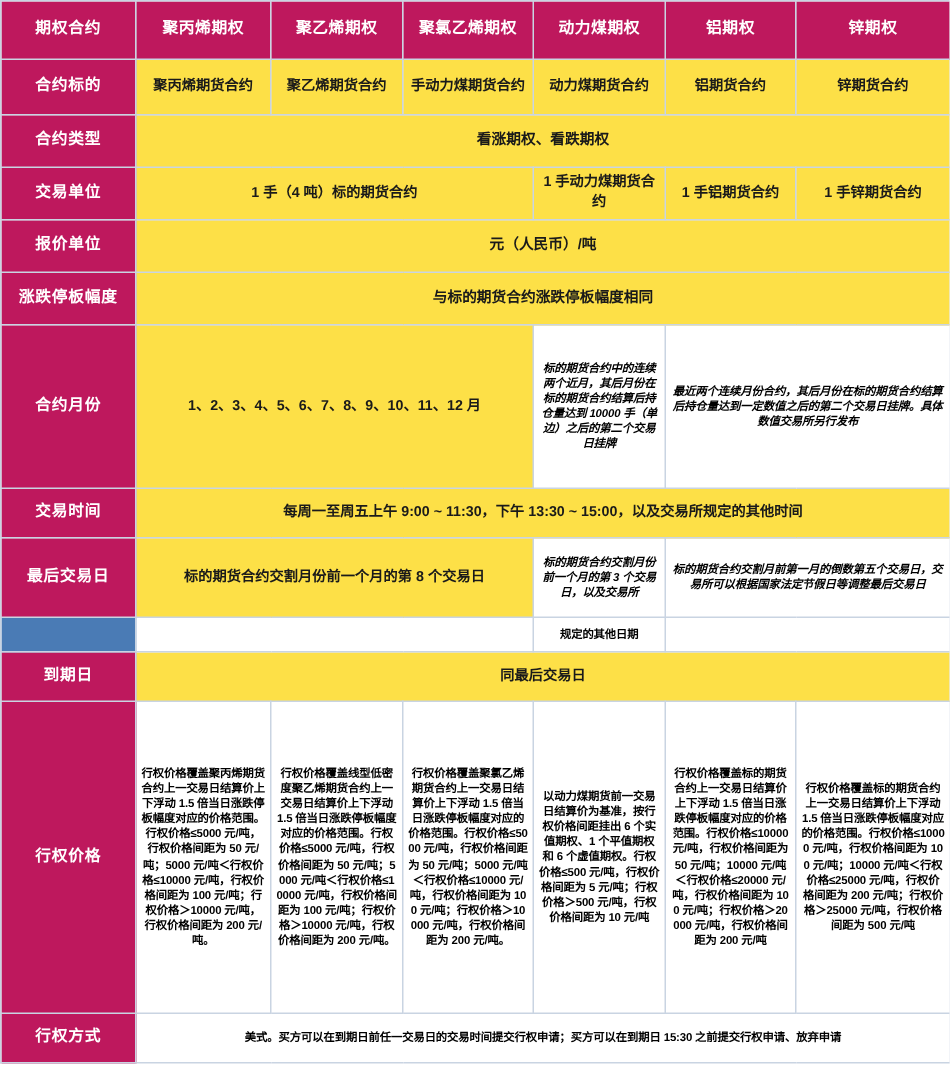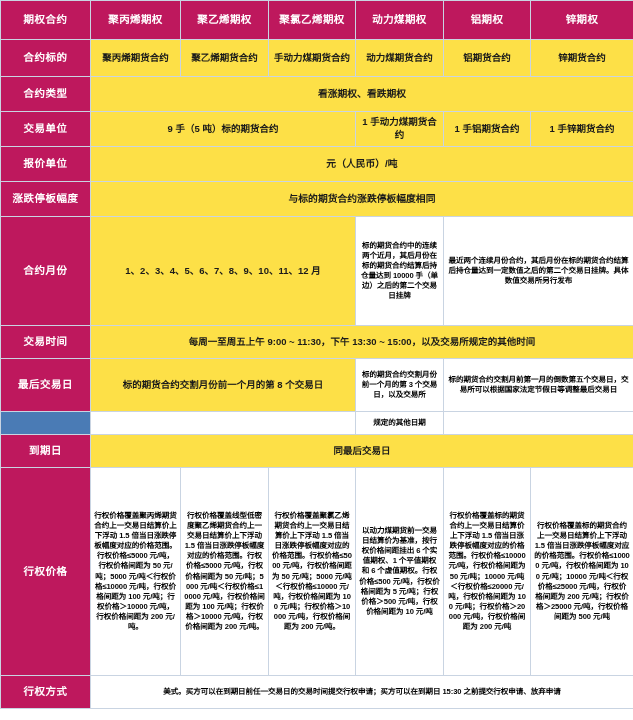--- a/index.html
+++ b/index.html
@@ -71,21 +71,21 @@
     background: #ffffff;
     border-left: 1px solid #c9d4e2;
     border-right: 1px solid #c9d4e2;
     border-top: 1px solid #ffffff;
     border-bottom: 1px solid #ffffff;
   }
   td.lblblank {
     background: #4a7bb5;
     border: 1px solid #dfe7f0;
   }
-  .pad2 { padding-left: 6px; padding-right: 6px; }
+  .pad2 { padding-left: 6px; padding-right: 6px; font-style: italic; }
 </style>
 </head>
 <body>
 
 <div id="sheet">
 <table class="spec">
   <colgroup>
     <col style="width:90px">
         <col style="width:90px">
         <col style="width:88px">
@@ -116,21 +116,21 @@
     <td class="val">锌期货合约</td>
   </tr>
 
   <tr>
     <td class="lbl" style="height:30px">合约类型</td>
     <td class="val big" colspan="6">看涨期权、看跌期权</td>
   </tr>
 
   <tr>
     <td class="lbl" style="height:30px">交易单位</td>
-    <td class="val" colspan="3">9 手（5 吨）标的期货合约</td>
+    <td class="val" colspan="3">1 手（4 吨）标的期货合约</td>
     <td class="val">1 手动力煤期货合约</td>
     <td class="val">1 手铝期货合约</td>
     <td class="val">1 手锌期货合约</td>
   </tr>
 
   <tr>
     <td class="lbl" style="height:30px">报价单位</td>
     <td class="val big" colspan="6">元（人民币）/吨</td>
   </tr>
 

